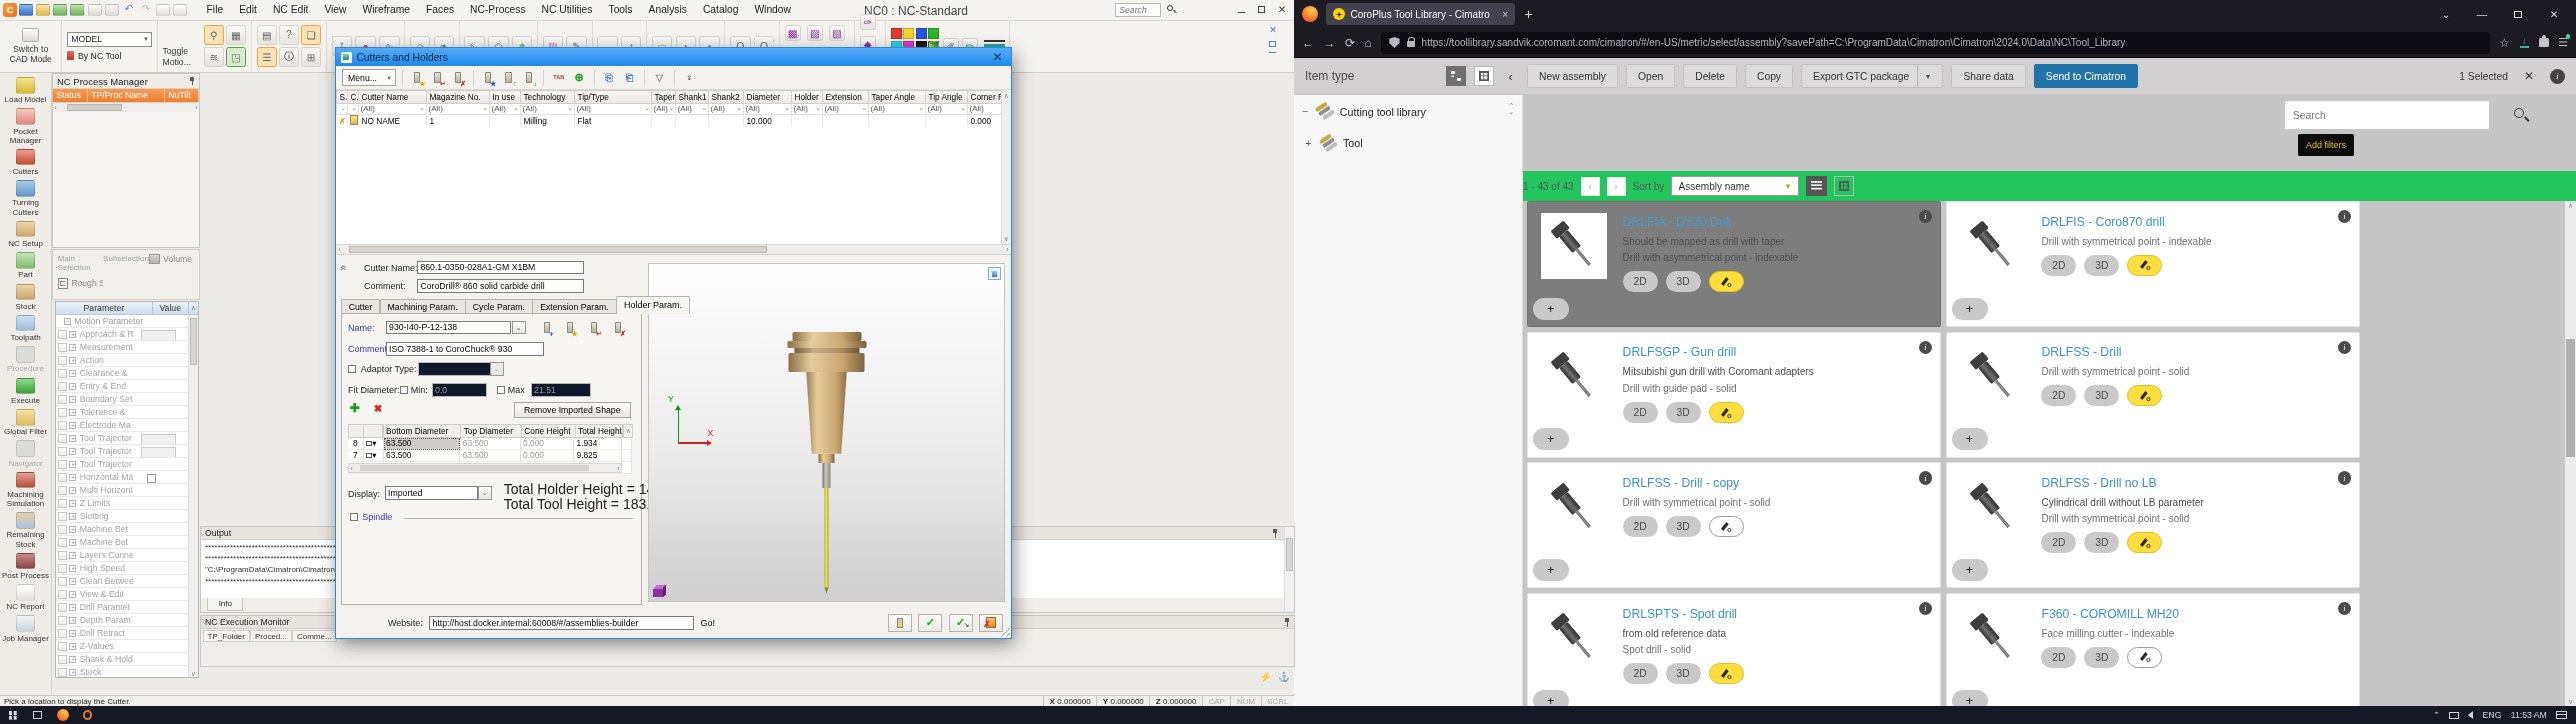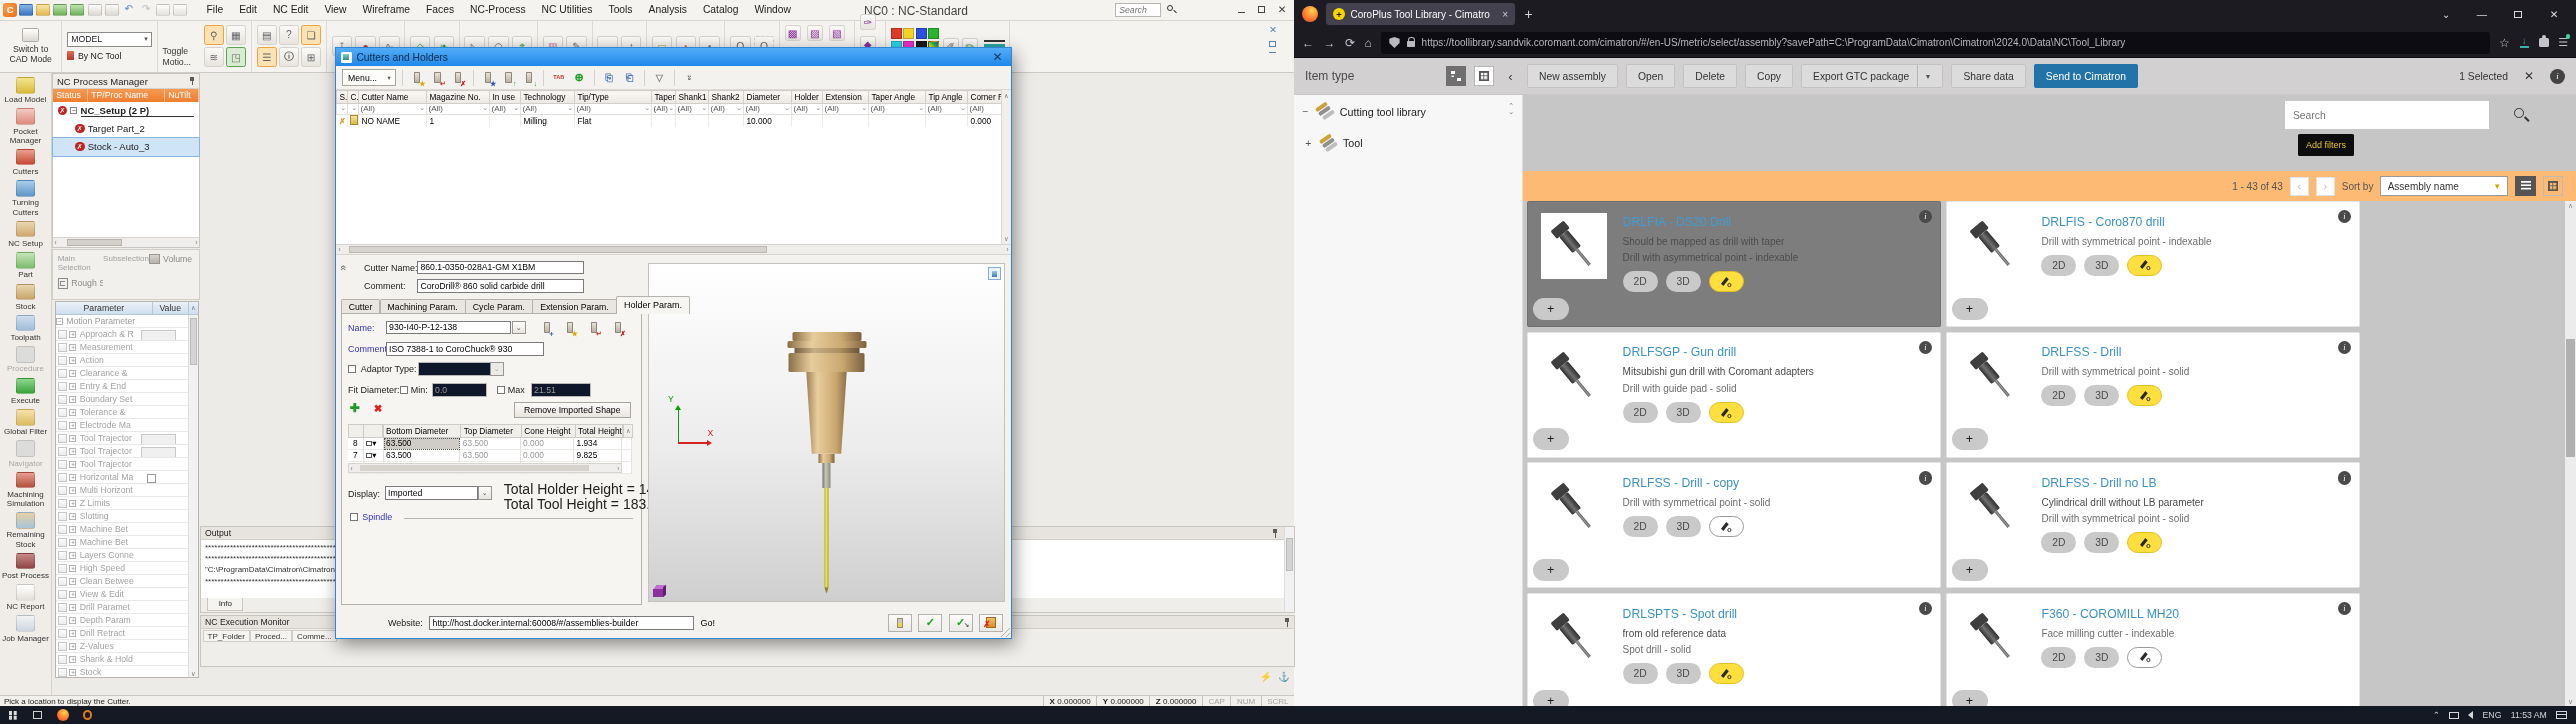--- a/index.html
+++ b/index.html
@@ -105,21 +105,21 @@
 .spiric::after{content:"";position:absolute;inset:1.6px;border:0.8px solid #8a8a8a;border-right:none}
 
 #params{position:absolute;left:55px;top:301px;width:144px;height:377px;background:#fff;border:0.8px solid #b9b5b0;display:flex;flex-direction:column;overflow:hidden}
 .phead{display:flex;height:13.4px;background:linear-gradient(#eaf1f8,#cfdeee);border-bottom:0.8px solid #b9c6d4;font-size:8.7px;color:#333;flex:none}
 .phead .c1{flex:1;text-align:center;line-height:12.6px}
 .phead .c2{width:36px;border-left:0.8px solid #b9c6d4;text-align:center;line-height:12.6px}
 .phead .c3{width:10.3px;border-left:0.8px solid #b9c6d4;font-size:6.3px;text-align:center;color:#777;line-height:12.6px}
 .pbody{flex:1;display:flex;overflow:hidden}
 .prows{flex:1;overflow:hidden}
 .prow{height:13px;display:flex;align-items:center;border-bottom:0.8px solid #e9e9e9;color:#a3a3a3;font-size:8.7px;padding-left:2.4px;position:relative;white-space:nowrap;overflow:hidden}
-.prow.root{padding-left:0;color:#9a9a9a}
+.prow.root{padding-left:8px;color:#9a9a9a}
 .picon{width:8.7px;height:8.7px;border:0.8px solid #c6c6c6;background:linear-gradient(#fcfcfc,#ececec);margin-right:2.4px;flex:none}
 .pplus{width:7px;height:7px;border:0.8px solid #b4b4b4;font-size:6.3px;line-height:5.5px;text-align:center;color:#8a8a8a;background:#fff;margin-right:3.2px;flex:none}
 .prows>.prow:nth-of-type(2)::after,.prows>.prow:nth-of-type(10)::after,.prows>.prow:nth-of-type(11)::after{content:"";position:absolute;right:12px;top:1.6px;width:33px;height:8.7px;background:#f0f0f0;border:0.8px solid #c9c9c9}
 .prows>.prow:nth-of-type(13)::after{content:"";position:absolute;right:32px;top:2.4px;width:7px;height:7px;background:#fff;border:0.8px solid #999}
 .pscroll{width:10.3px;background:#f1f1f1;border-left:0.8px solid #dcdcdc;display:flex;flex-direction:column;align-items:center;font-size:6.3px;color:#777;flex:none}
 .pthumb{width:7px;height:47px;background:#d4d4d4;border:0.8px solid #bcbcbc;margin-top:2.4px}
 .pscroll .dn{margin-top:auto}
 
 #canvas{position:absolute;left:200px;top:73px;width:1095px;height:622px;background:#edebe8}
 #output{position:absolute;left:200px;top:526px;width:1095px;height:87px;border:0.8px solid #c9c5c0;background:#f0eeea;display:flex;flex-direction:column;z-index:2}
@@ -278,21 +278,21 @@
 .libic i:nth-child(2){left:3.2px;top:6.3px;background:#8f8f8f}
 .libic i:nth-child(3){left:6.3px;top:10.3px;background:#bdbdbd}
 .updn{position:absolute;right:8px;top:8px;display:flex;flex-direction:column;line-height:5.5px;font-size:7px;color:#777}
 .trow.child{padding-left:9.5px}
 .cpmain{position:absolute;left:229px;top:95px;width:1053px;height:612px;background:#c6c6c6}
 .srchin{position:absolute;left:762px;top:6.3px;width:204px;height:28px;background:#fff;border:none;padding:0 8px;font-size:10.3px;color:#333}
 .magbtn{position:absolute;left:991px;top:13.4px;width:16px;height:16px}
 .magbtn i{display:block;width:9.5px;height:9.5px;border:1.6px solid #333;border-radius:50%}
 .magbtn b{position:absolute;left:9.5px;top:9.5px;width:5.5px;height:1.6px;background:#333;transform:rotate(45deg)}
 .addf{position:absolute;left:775px;top:39px;height:22px;padding:0 8px;background:#0d0d0d;color:#e3c51d;font-size:9px;display:flex;align-items:center;border-radius:1.6px}
-.resultsbar{position:absolute;left:0;top:76px;width:1053px;height:30px;background:#fdba74;display:flex;align-items:center;justify-content:flex-end;gap:7px;padding-right:12.6px;font-size:10px;color:#555}
+.resultsbar{position:absolute;left:0;top:76px;width:1053px;height:30px;background:#22c55e;display:flex;align-items:center;justify-content:flex-start;gap:7px;padding-right:12.6px;font-size:10px;color:#555}
 .pgbtn{width:19px;height:19px;background:#fff;border:0.8px solid #e2e2e2;color:#bbb;display:flex;align-items:center;justify-content:center;font-size:11px}
 .sortsel{width:128px;height:20.5px;background:#fff;border:0.8px solid #9a9a9a;display:flex;align-items:center;padding:0 6.3px;gap:4.7px;font-size:10px;color:#333}
 .sortsel .sp{flex:1}
 .yar{color:#cda700;font-size:8px}
 .vt2{width:20.5px;height:20.5px;display:flex;align-items:center;justify-content:center;border:0.8px solid #bbb}
 .vt2.dark{background:#555;border-color:#555}
 .listg{width:10.3px;height:10.3px;background:linear-gradient(#fff 1.6px,transparent 1.6px);background-size:10.3px 3.4px}
 .gridg2{width:10.3px;height:10.3px;background:linear-gradient(#555 0.8px,transparent 0.8px),linear-gradient(90deg,#555 0.8px,transparent 0.8px);background-size:3.4px 3.4px;border:0.8px solid #555}
 .cards{position:absolute;left:4px;top:106px;width:833px;height:506px;display:grid;grid-template-columns:1fr 1fr;grid-auto-rows:126px;gap:4.7px;overflow:hidden}
 .card{position:relative;background:#fff;border:0.8px solid #e4e4e4;border-radius:1.6px;padding:11px 12.6px 9.5px;display:flex;gap:16px}
@@ -593,35 +593,20 @@
     <div class="pmtitle">
         <span>NC Process Manager</span>
         <span class="pin"></span>
       </div>
     <div class="pmhead">
 
     <span>Status</span>
         <span>TP/Proc Name</span>
         <span>NuTilt</span>
       </div>
-    <div class="pmbody">
-      <div class="pmr r1">
-        <span class="sticon">✗</span>
-        <span class="expbox">−</span>
-        <span class="lbl">NC_Setup (2 P)</span>
-      </div>
-      <div class="pmr r2">
-        <span class="sticon">✗</span>
-        <span>Target Part_2</span>
-      </div>
-      <div class="pmr r3">
-        <span class="sticon">✗</span>
-        <span>Stock - Auto_3</span>
-      </div>
-    </div>
     <div class="pmhscroll">
         <span>‹</span>
         <span class="pmthumb"></span>
         <span>›</span>
       </div>
   </div>
 
   <div id="selbox">
     <div class="selgrid">
       <span>Main Selection</span>

